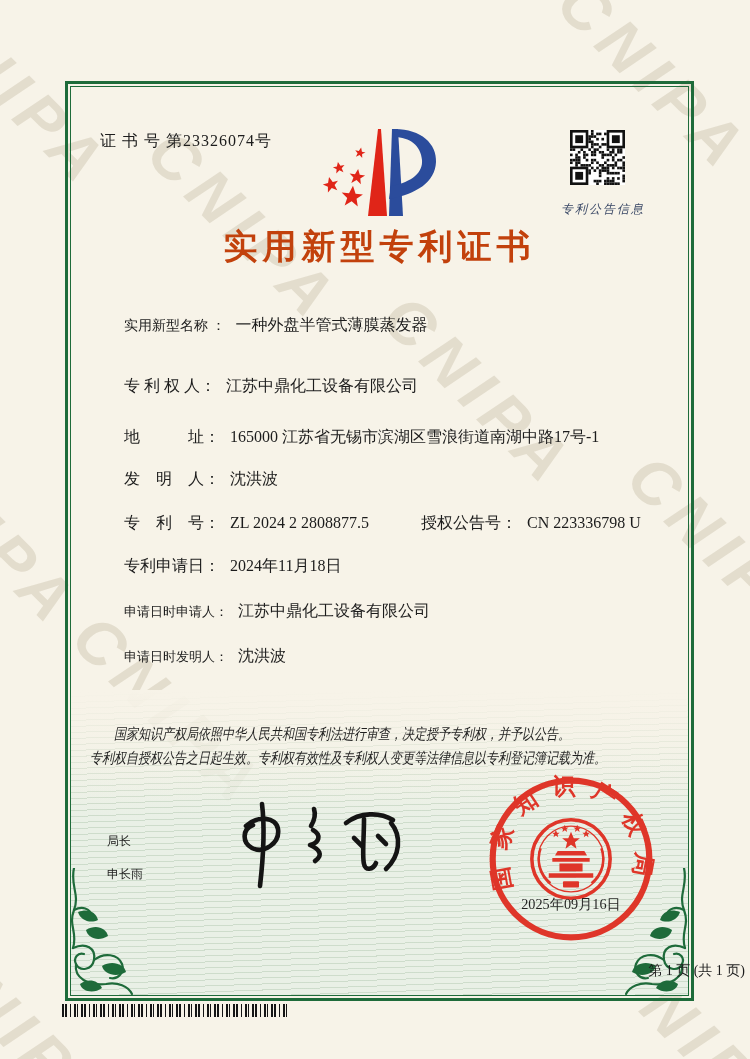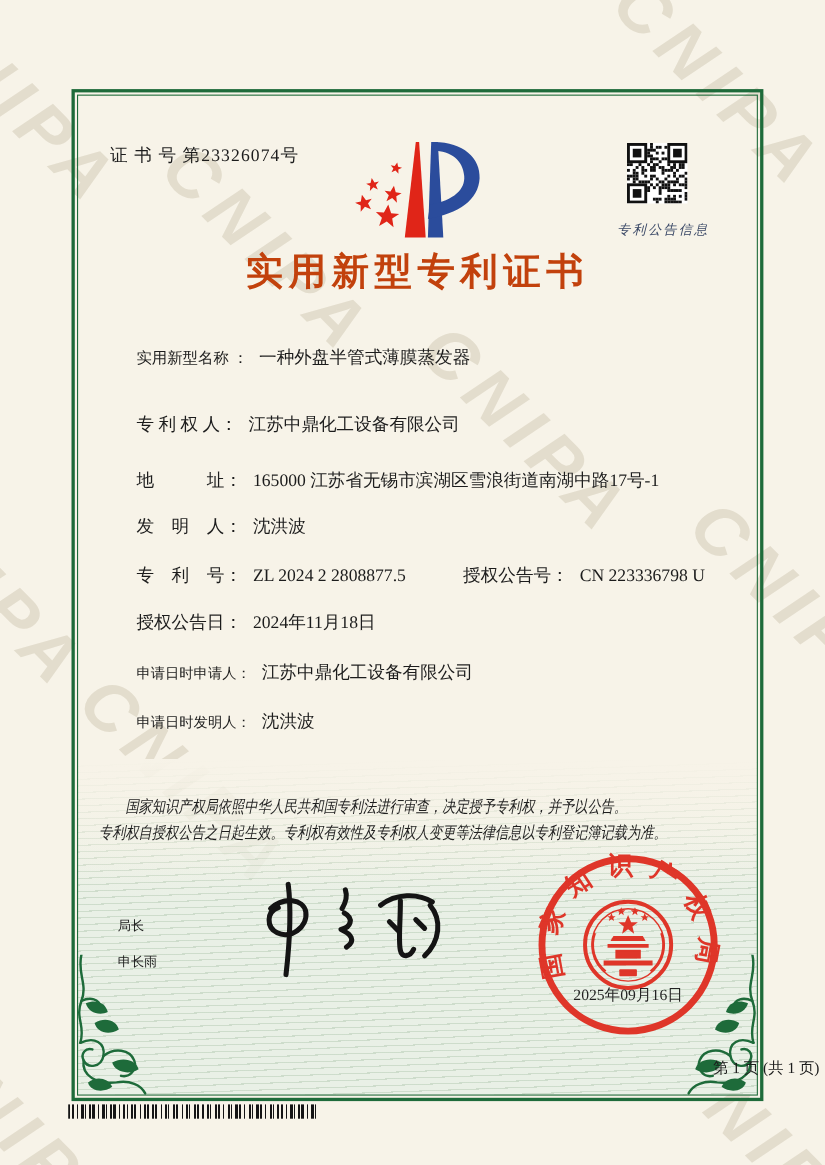--- a/index.html
+++ b/index.html
@@ -312,21 +312,21 @@
   <span class="flabel">地　　　址：</span><span class="fvalue">165000 江苏省无锡市滨湖区雪浪街道南湖中路17号-1</span>
 </div>
 <div class="row" style="top:469px">
   <span class="flabel">发　明　人：</span><span class="fvalue">沈洪波</span>
 </div>
 <div class="row" style="top:513px">
   <span class="flabel">专　利　号：</span><span class="fvalue">ZL 2024 2 2808877.5</span>
   <span class="rcol"><span class="flabel">授权公告号：</span><span class="fvalue">CN 223336798 U</span></span>
 </div>
 <div class="row" style="top:556px">
-  <span class="flabel">授权公告日：</span><span class="fvalue">2024年11月18日</span>
+  <span class="flabel">专利申请日：</span><span class="fvalue">2024年11月18日</span>
 </div>
 <div class="row" style="top:601px">
   <span class="flabel sm13">申请日时申请人：</span><span class="fvalue">江苏中鼎化工设备有限公司</span>
 </div>
 <div class="row" style="top:646px">
   <span class="flabel sm13">申请日时发明人：</span><span class="fvalue">沈洪波</span>
 </div>
 
 <div class="statement">
   <div class="l1">国家知识产权局依照中华人民共和国专利法进行审查，决定授予专利权，并予以公告。</div>

